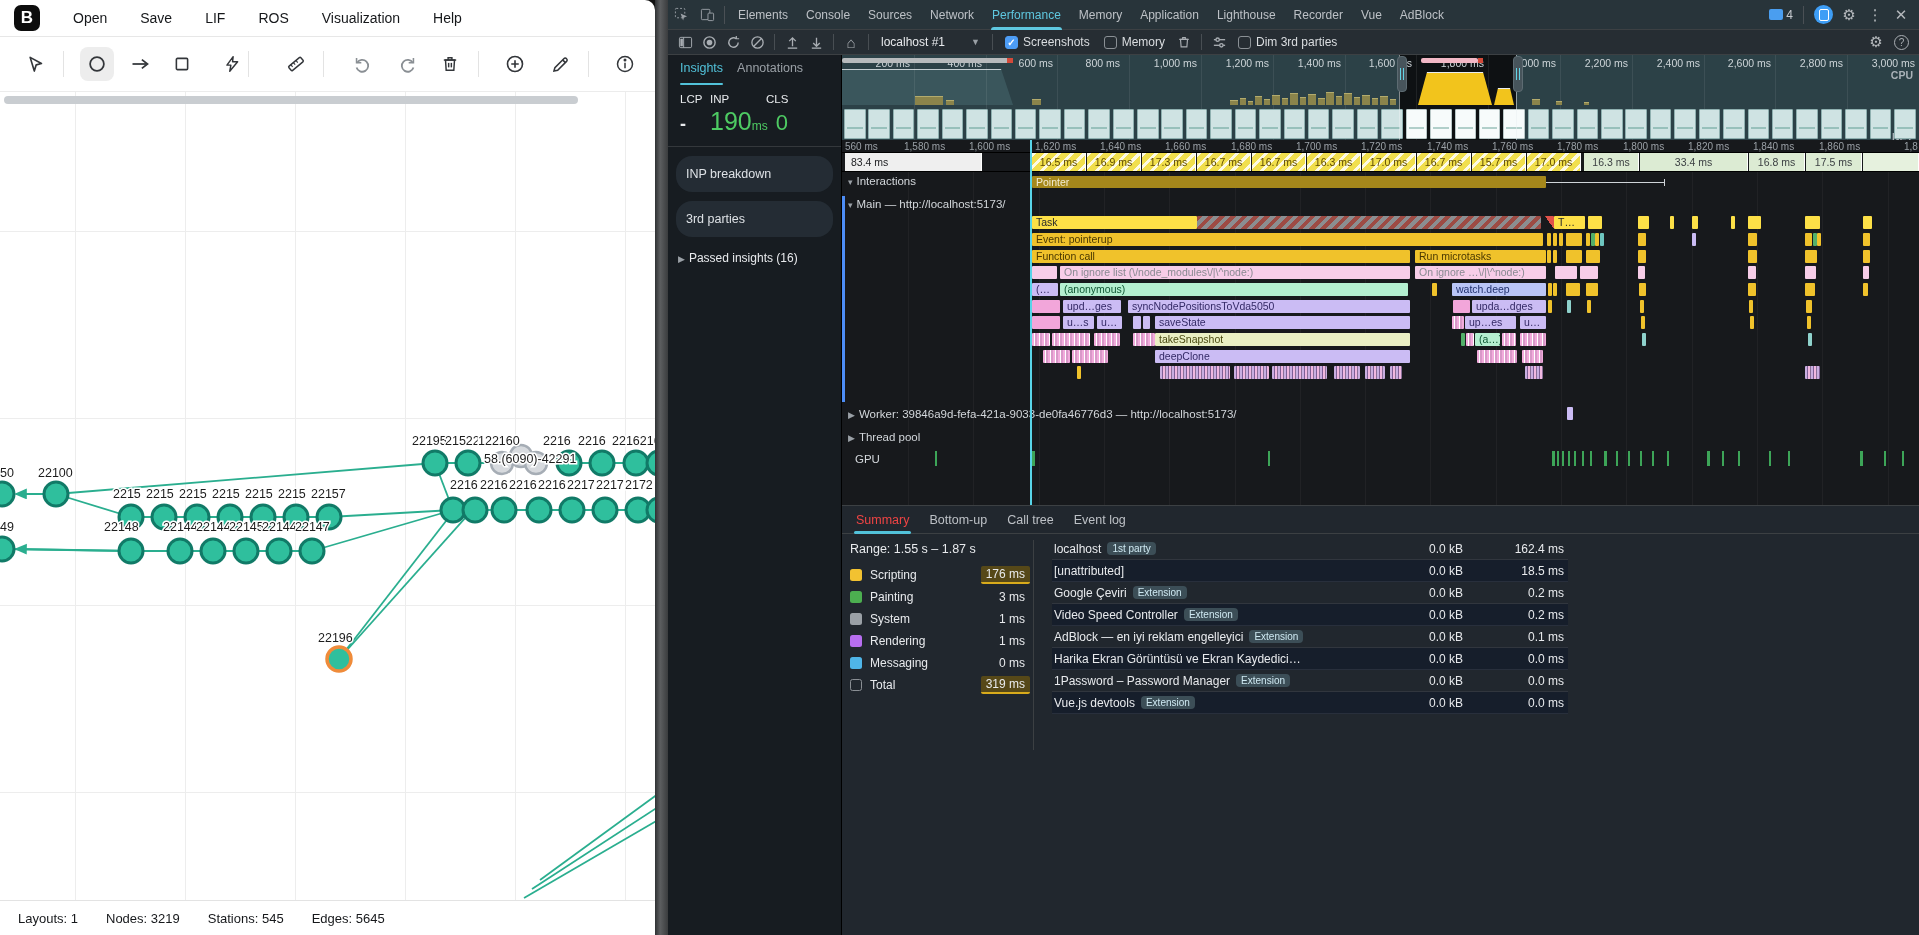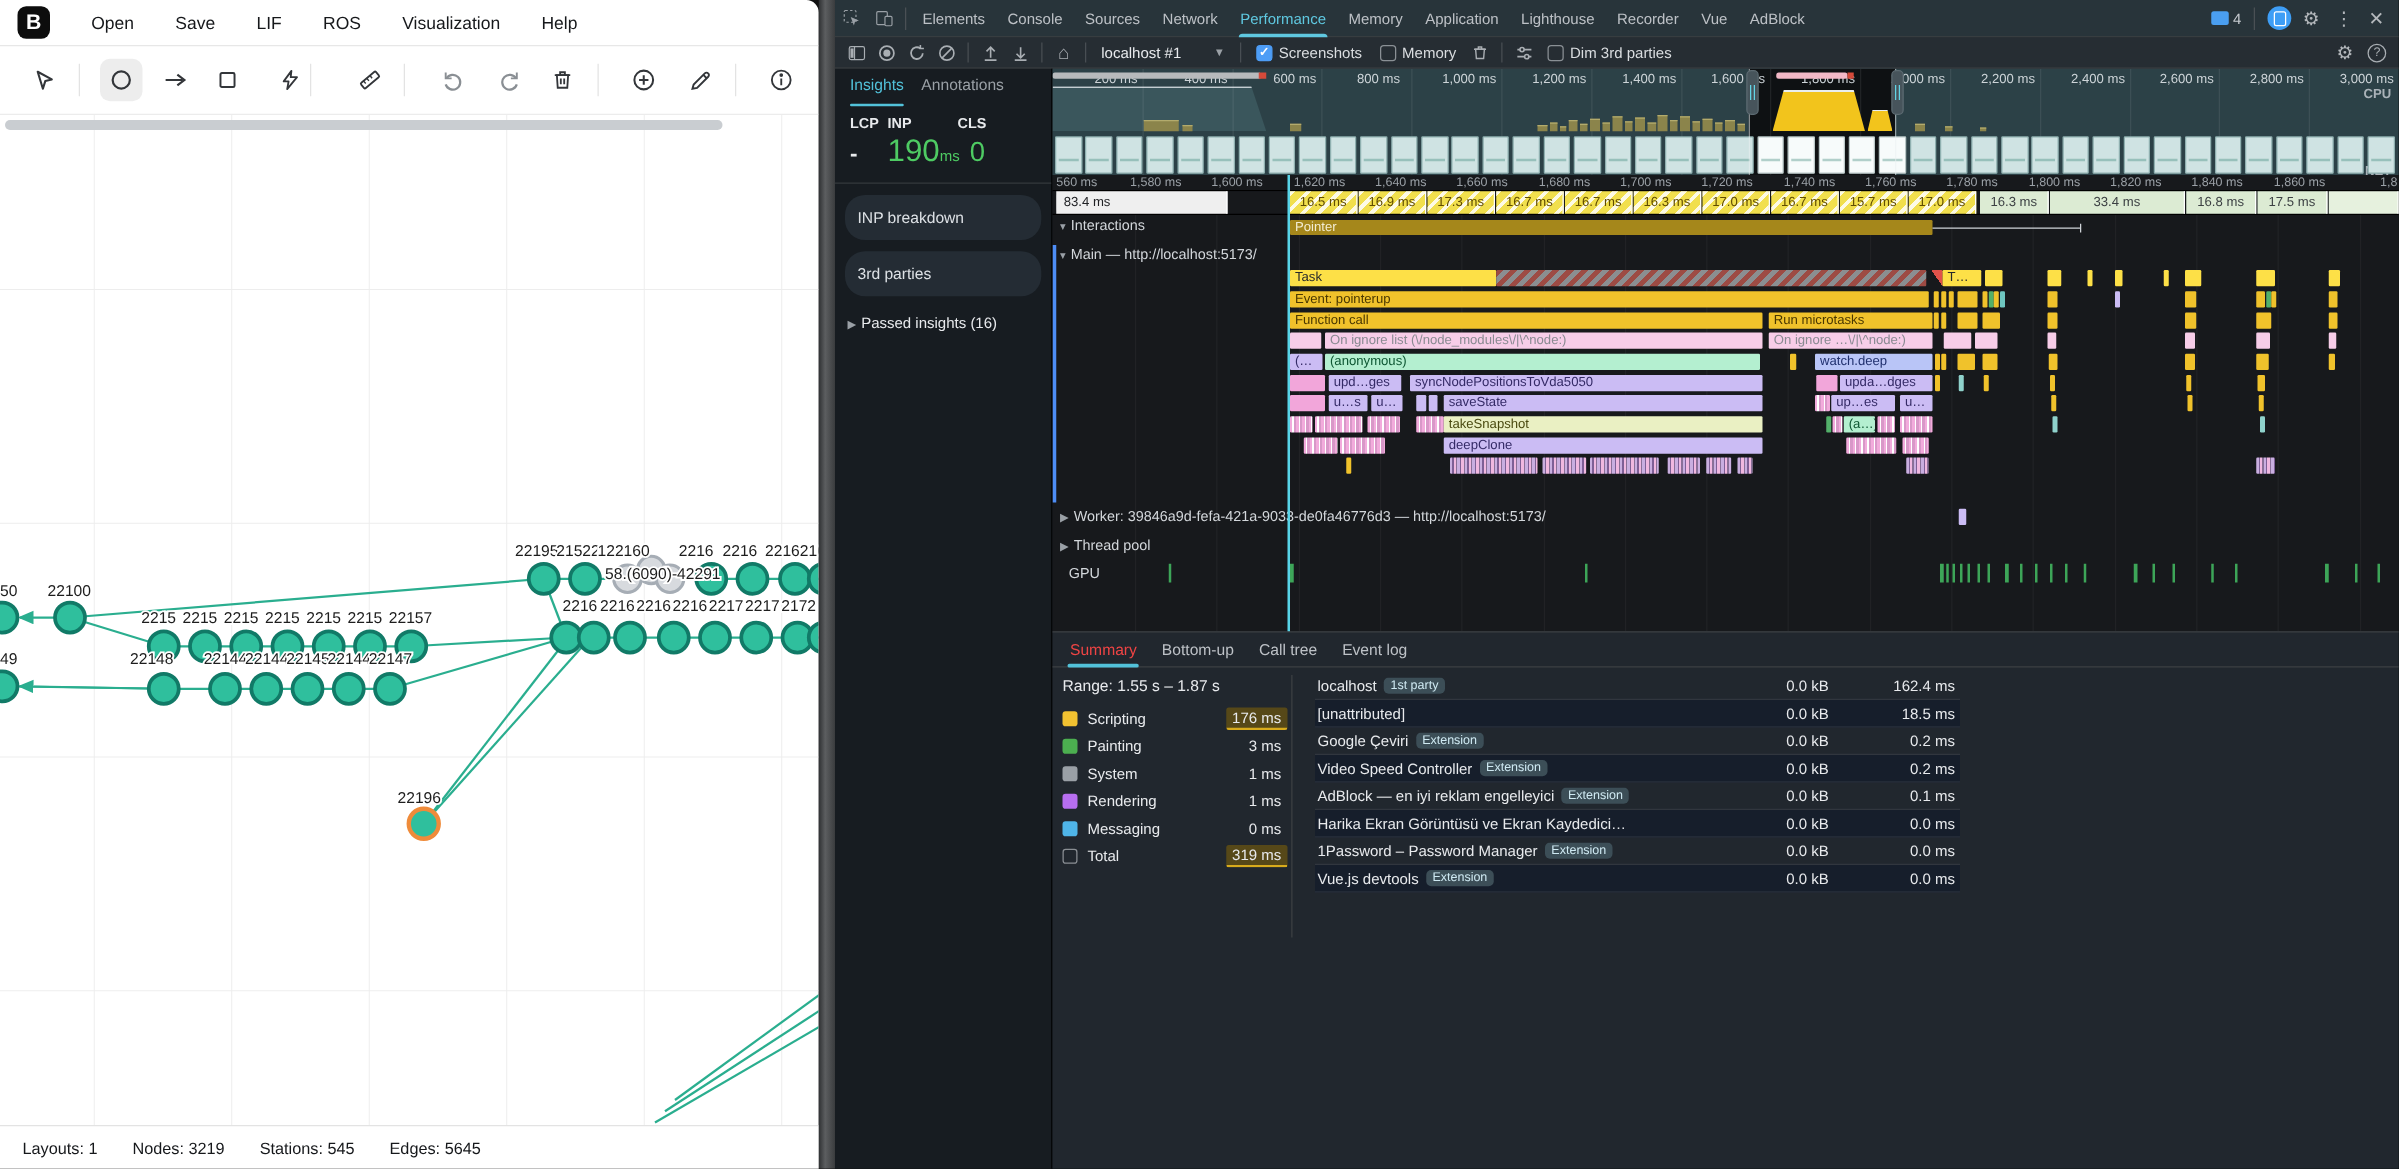--- a/index.html
+++ b/index.html
@@ -53,21 +53,21 @@
   .box.checked{background:#4d9df6;border-color:#4d9df6;color:#fff;font-size:10px;font-weight:bold}
   #tbright{margin-left:auto;display:flex;align-items:center;gap:8px;padding-right:10px}
   .helpq{width:15px;height:15px;border:1.4px solid #a9aeb3;border-radius:50%;font-size:10px;display:flex;align-items:center;justify-content:center;color:#a9aeb3}
 
   
   #insights{position:absolute;left:0;top:55px;width:174px;bottom:0;background:#171c21;border-right:1px solid #000}
   .instabs{display:flex;gap:4px;padding:6px 10px 0 12px;height:30px}
   .instab{font-size:12.5px;color:#9aa0a6;padding-bottom:8px;position:relative;margin-right:10px}
   .instab.active{color:#52c2da}
   .instab.active::after{content:"";position:absolute;left:0;right:0;bottom:0;height:2.5px;background:#52c2da;border-radius:2px}
-  .metlabels{display:flex;padding:8px 12px 0;font-weight:bold;font-size:11.5px;color:#e8eaed}
+  .metlabels{display:flex;padding:8px 12px 0;font-weight:normal;font-size:11.5px;color:#e8eaed}
   .metvals{display:flex;align-items:baseline;padding:2px 12px 10px;border-bottom:1px solid #34383c}
   .green{color:#4ecb63}
   .inscard{margin:9px 8px 0;background:#242c34;border-radius:16px;padding:11px 10px;font-size:12.5px;color:#dde1e5}
   .passed{margin:14px 10px;font-size:12px;color:#e8eaed}
 
   
   #timeline{position:absolute;left:174px;top:0;right:0;height:935px}
   #overview{position:absolute;left:0;top:55px;width:1077px;height:85px;background:#2c4147;overflow:hidden}
   .ovtick{position:absolute;top:0;width:1px;height:85px;background:rgba(255,255,255,.08)}
   .ovlabel{position:absolute;top:2px;font-size:10.5px;color:#cdd4d8;transform:translateX(-100%);padding-right:4px;white-space:nowrap}

